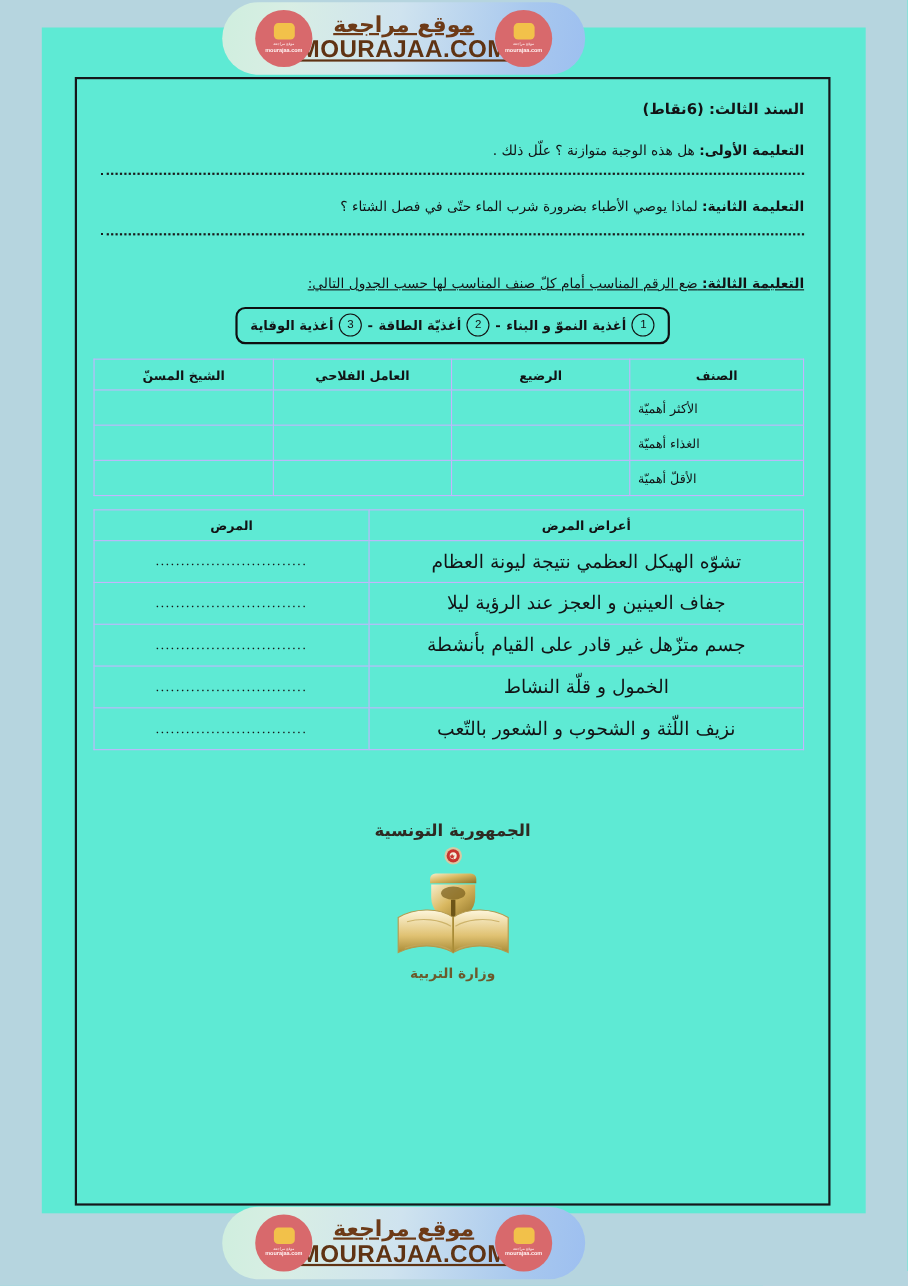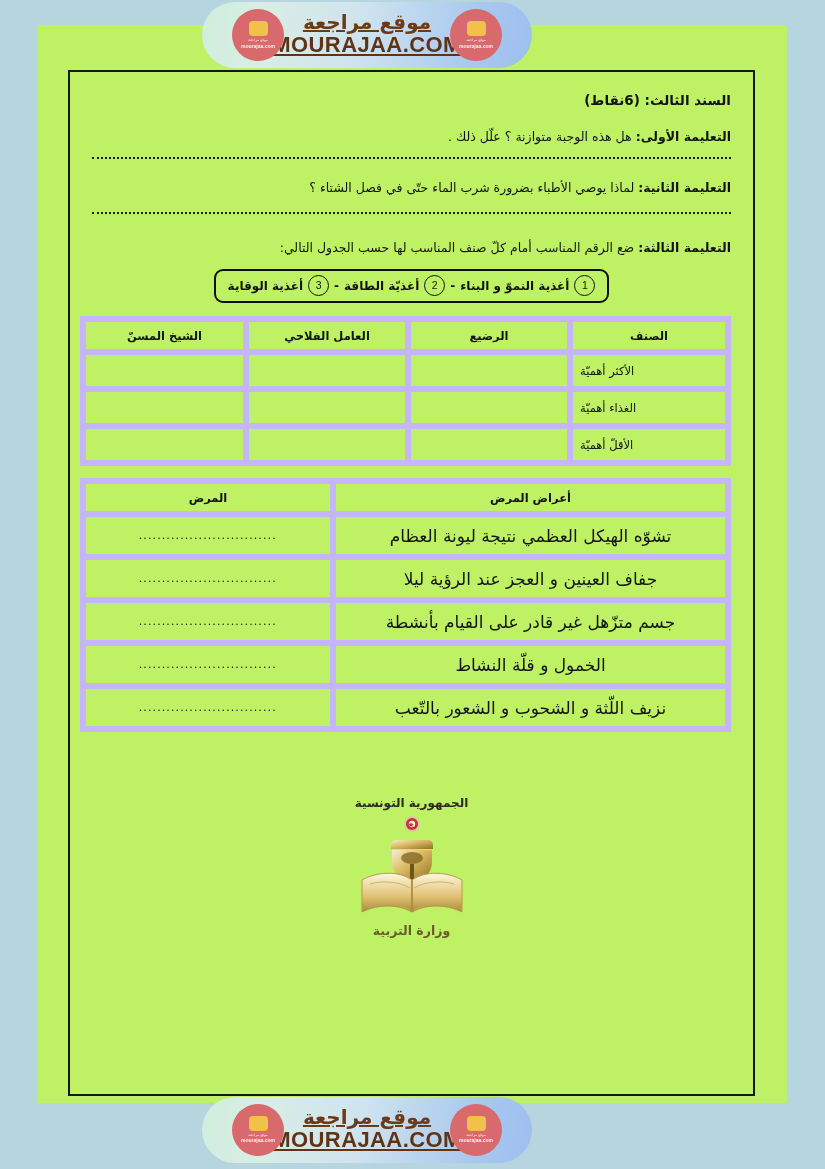--- a/index.html
+++ b/index.html
@@ -94,21 +94,21 @@
     line-height: 1.2;
   }
 
   
   .page {
     position: absolute;
     left: 38px;
     top: 25px;
     width: 749px;
     height: 1078px;
-    background: #bef264;
+    background: #5eead4;
     z-index: 10;
   }
   .frame {
     position: absolute;
     left: 30px;
     top: 45px;
     width: 687px;
     height: 1026px;
     border: 2px solid #15171a;
     box-sizing: border-box;
@@ -141,21 +141,21 @@
     font-size: 13px;
     margin: 20px 0 0 0;
     text-align: center;
     padding-right: 18px;
   }
   .instr {
     font-size: 12.5px;
     margin: 21px 0 0 0;
   }
   .instr b { font-weight: bold; }
-  .instr-3 { margin-top: 26px; }
+  .instr-3 { margin-top: 36px; text-decoration: underline; }
   .instr-4 {
     margin-top: 11px;
     padding-left: 14px;
   }
 
   .dots-line {
     margin: 13px 0 0 0;
     border-bottom: 2.5px dotted #1a1a1a;
     height: 0;
     width: 100%;
@@ -205,21 +205,21 @@
     padding: 0 1px;
   }
 
   
   table.doc {
     border-collapse: collapse;
     direction: rtl;
     table-layout: fixed;
   }
   table.doc th, table.doc td {
-    border: 6px solid #c4b5fd;
+    border: 1px solid #c4b5fd;
     font-family: "DejaVu Sans", "Liberation Sans", sans-serif;
     color: #121315;
     padding: 3px 7px;
     text-align: center;
     vertical-align: middle;
   }
   table.doc th {
     font-size: 11.5px;
     font-weight: bold;
     height: 21px;
@@ -264,21 +264,21 @@
 
   
   .emblem {
     margin: 64px auto 0 auto;
     width: 180px;
     text-align: center;
     position: relative;
   }
   .emblem-top {
     font-family: "DejaVu Sans", sans-serif;
-    font-size: 12px;
+    font-size: 15px;
     font-weight: bold;
     color: #2e2a22;
     letter-spacing: -0.5px;
     margin-bottom: 2px;
   }
   .emblem-art {
     width: 128px;
     height: 108px;
     margin: 0 auto;
     position: relative;

